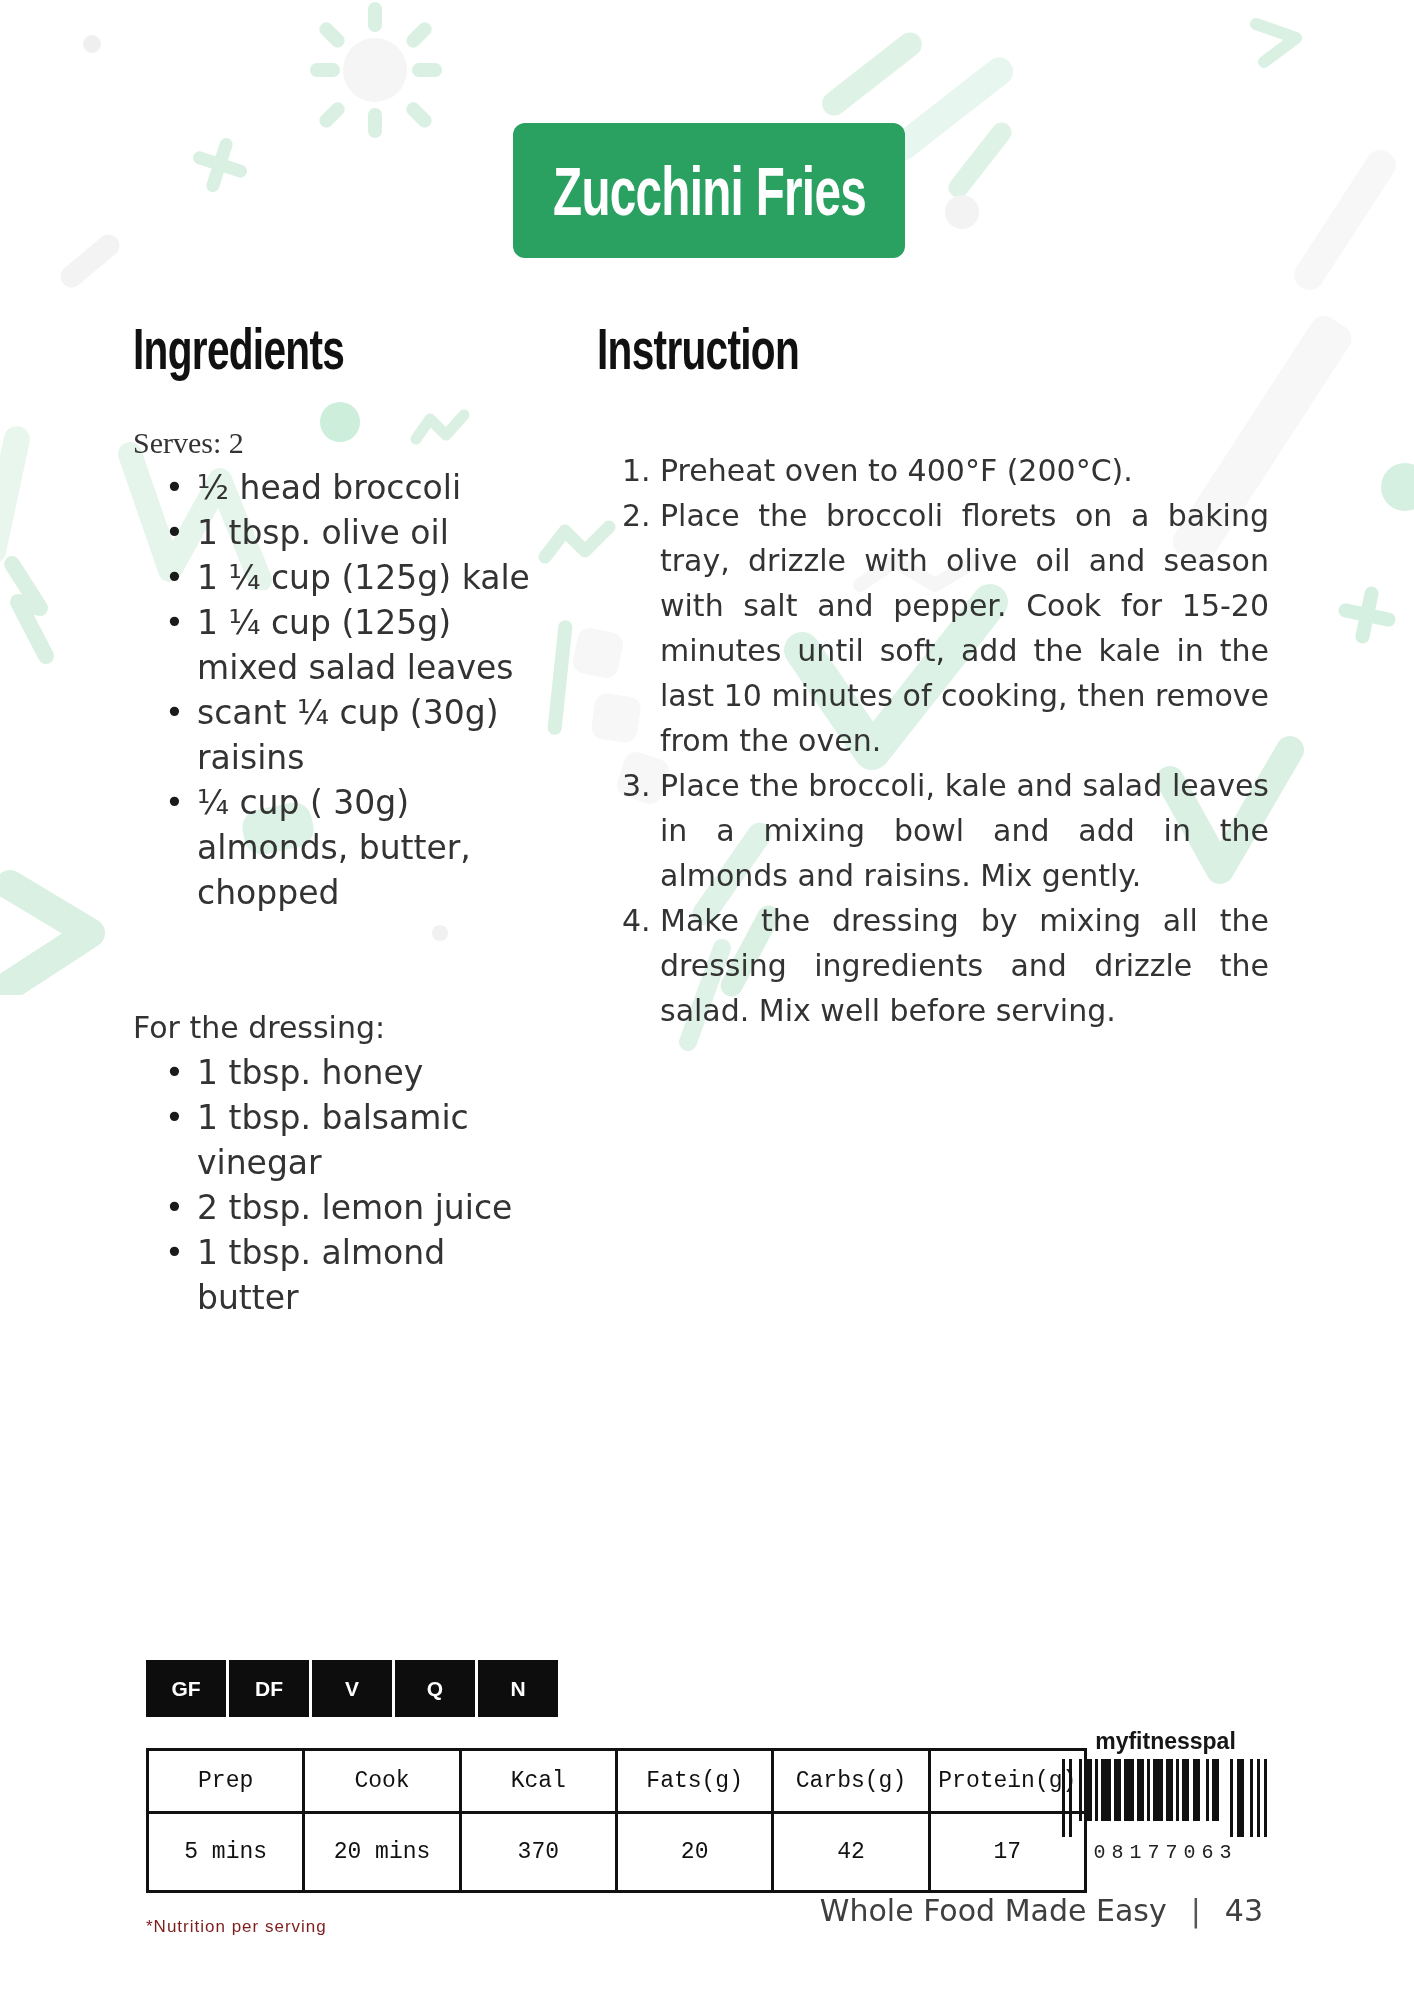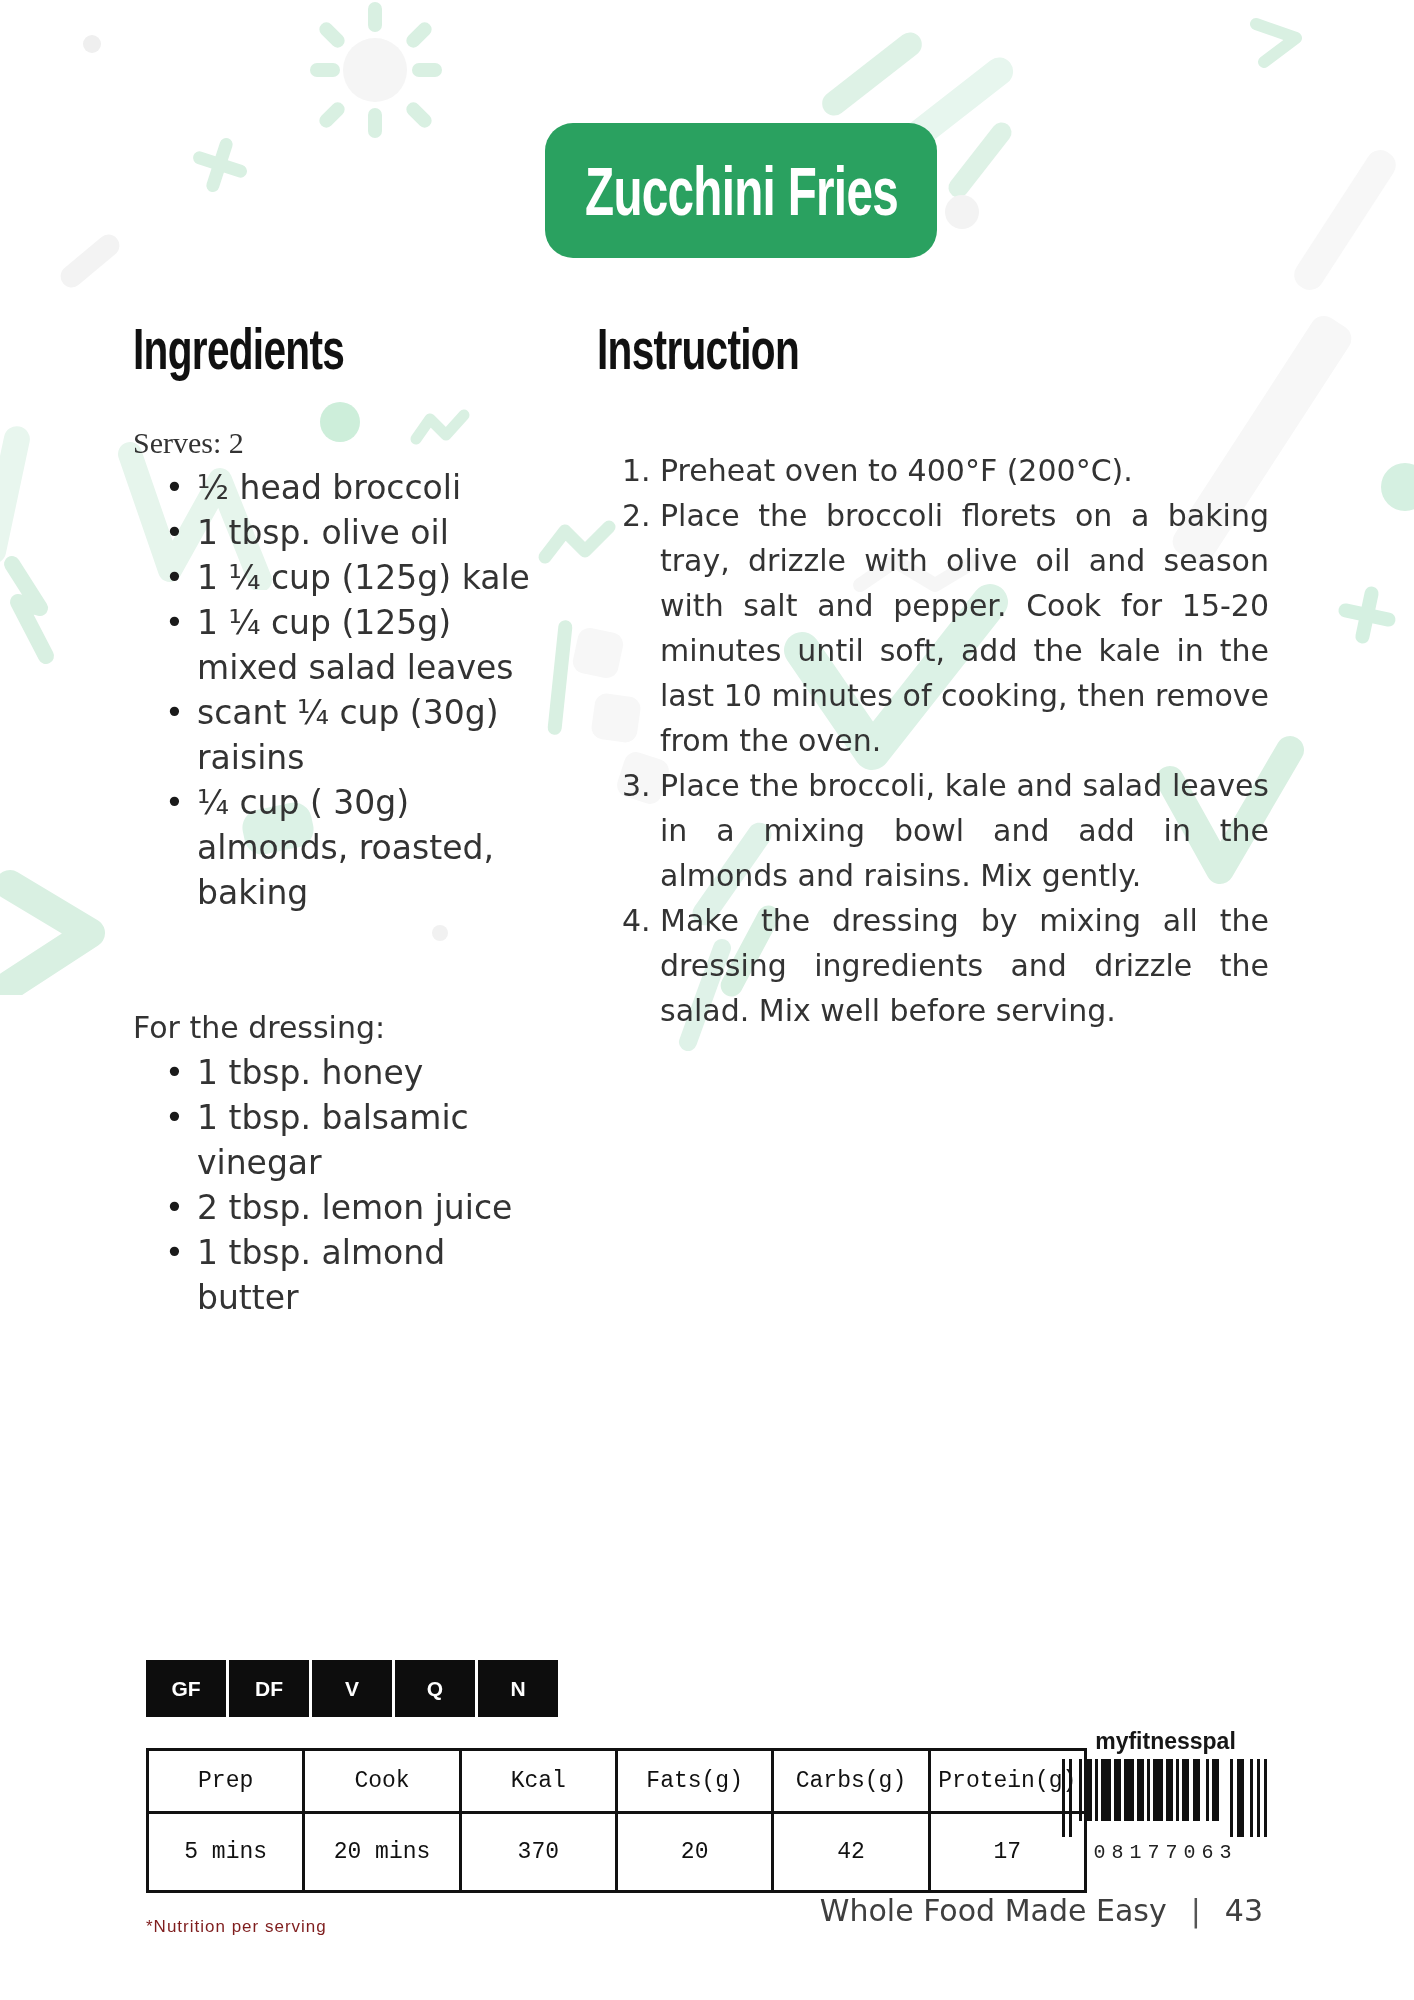--- a/index.html
+++ b/index.html
@@ -12,21 +12,21 @@
   .shape{position:absolute;z-index:0;}
 
   
   .condensed{
     display:inline-block;font-family:"Liberation Sans",sans-serif;
     font-weight:700;transform:scaleX(0.70);transform-origin:left center;
     letter-spacing:-1px;white-space:nowrap;
   }
   .banner{
     position:absolute;left:513px;top:123px;width:392px;height:135px;
-    border-radius:28px;display:flex;align-items:center;justify-content:center;z-index:2;margin-left:32px;
+    border-radius:12px;display:flex;align-items:center;justify-content:center;z-index:2;
   }
   .banner .condensed{transform-origin:center center;font-size:68px;color:#fff;}
 
   h2{margin:0;font-size:58px;line-height:62px;color:#111;}
   .col{position:absolute;top:318px;z-index:2;}
   .col-ingredients{left:133px;width:420px;}
   .col-instructions{left:597px;width:690px;}
 
   .serves{margin:40px 0 0 0;font-size:30px;line-height:45px;font-family:Liberation Serif, serif;}
   .group-label{margin:17px 0 0 0;font-size:30px;line-height:45px;}
@@ -172,21 +172,21 @@
 
   <div class="col col-ingredients">
     <h2><span class="condensed">Ingredients</span></h2>
     <p class="serves">Serves: 2</p>
     <ul class="ing">
       <li>½ head broccoli</li>
       <li>1 tbsp. olive oil</li>
       <li>1 ¼ cup (125g) kale</li>
       <li>1 ¼ cup (125g) mixed salad leaves</li>
       <li>scant ¼ cup (30g) raisins</li>
-      <li>¼ cup ( 30g) almonds, roasted, baking</li>
+      <li>¼ cup ( 30g) almonds, butter, chopped</li>
     </ul>
     <p class="group-label dressing">For the dressing:</p>
     <ul class="ing">
       <li>1 tbsp. honey</li>
       <li>1 tbsp. balsamic vinegar</li>
       <li>2 tbsp. lemon juice</li>
       <li>1 tbsp. almond butter</li>
     </ul>
   </div>
 

